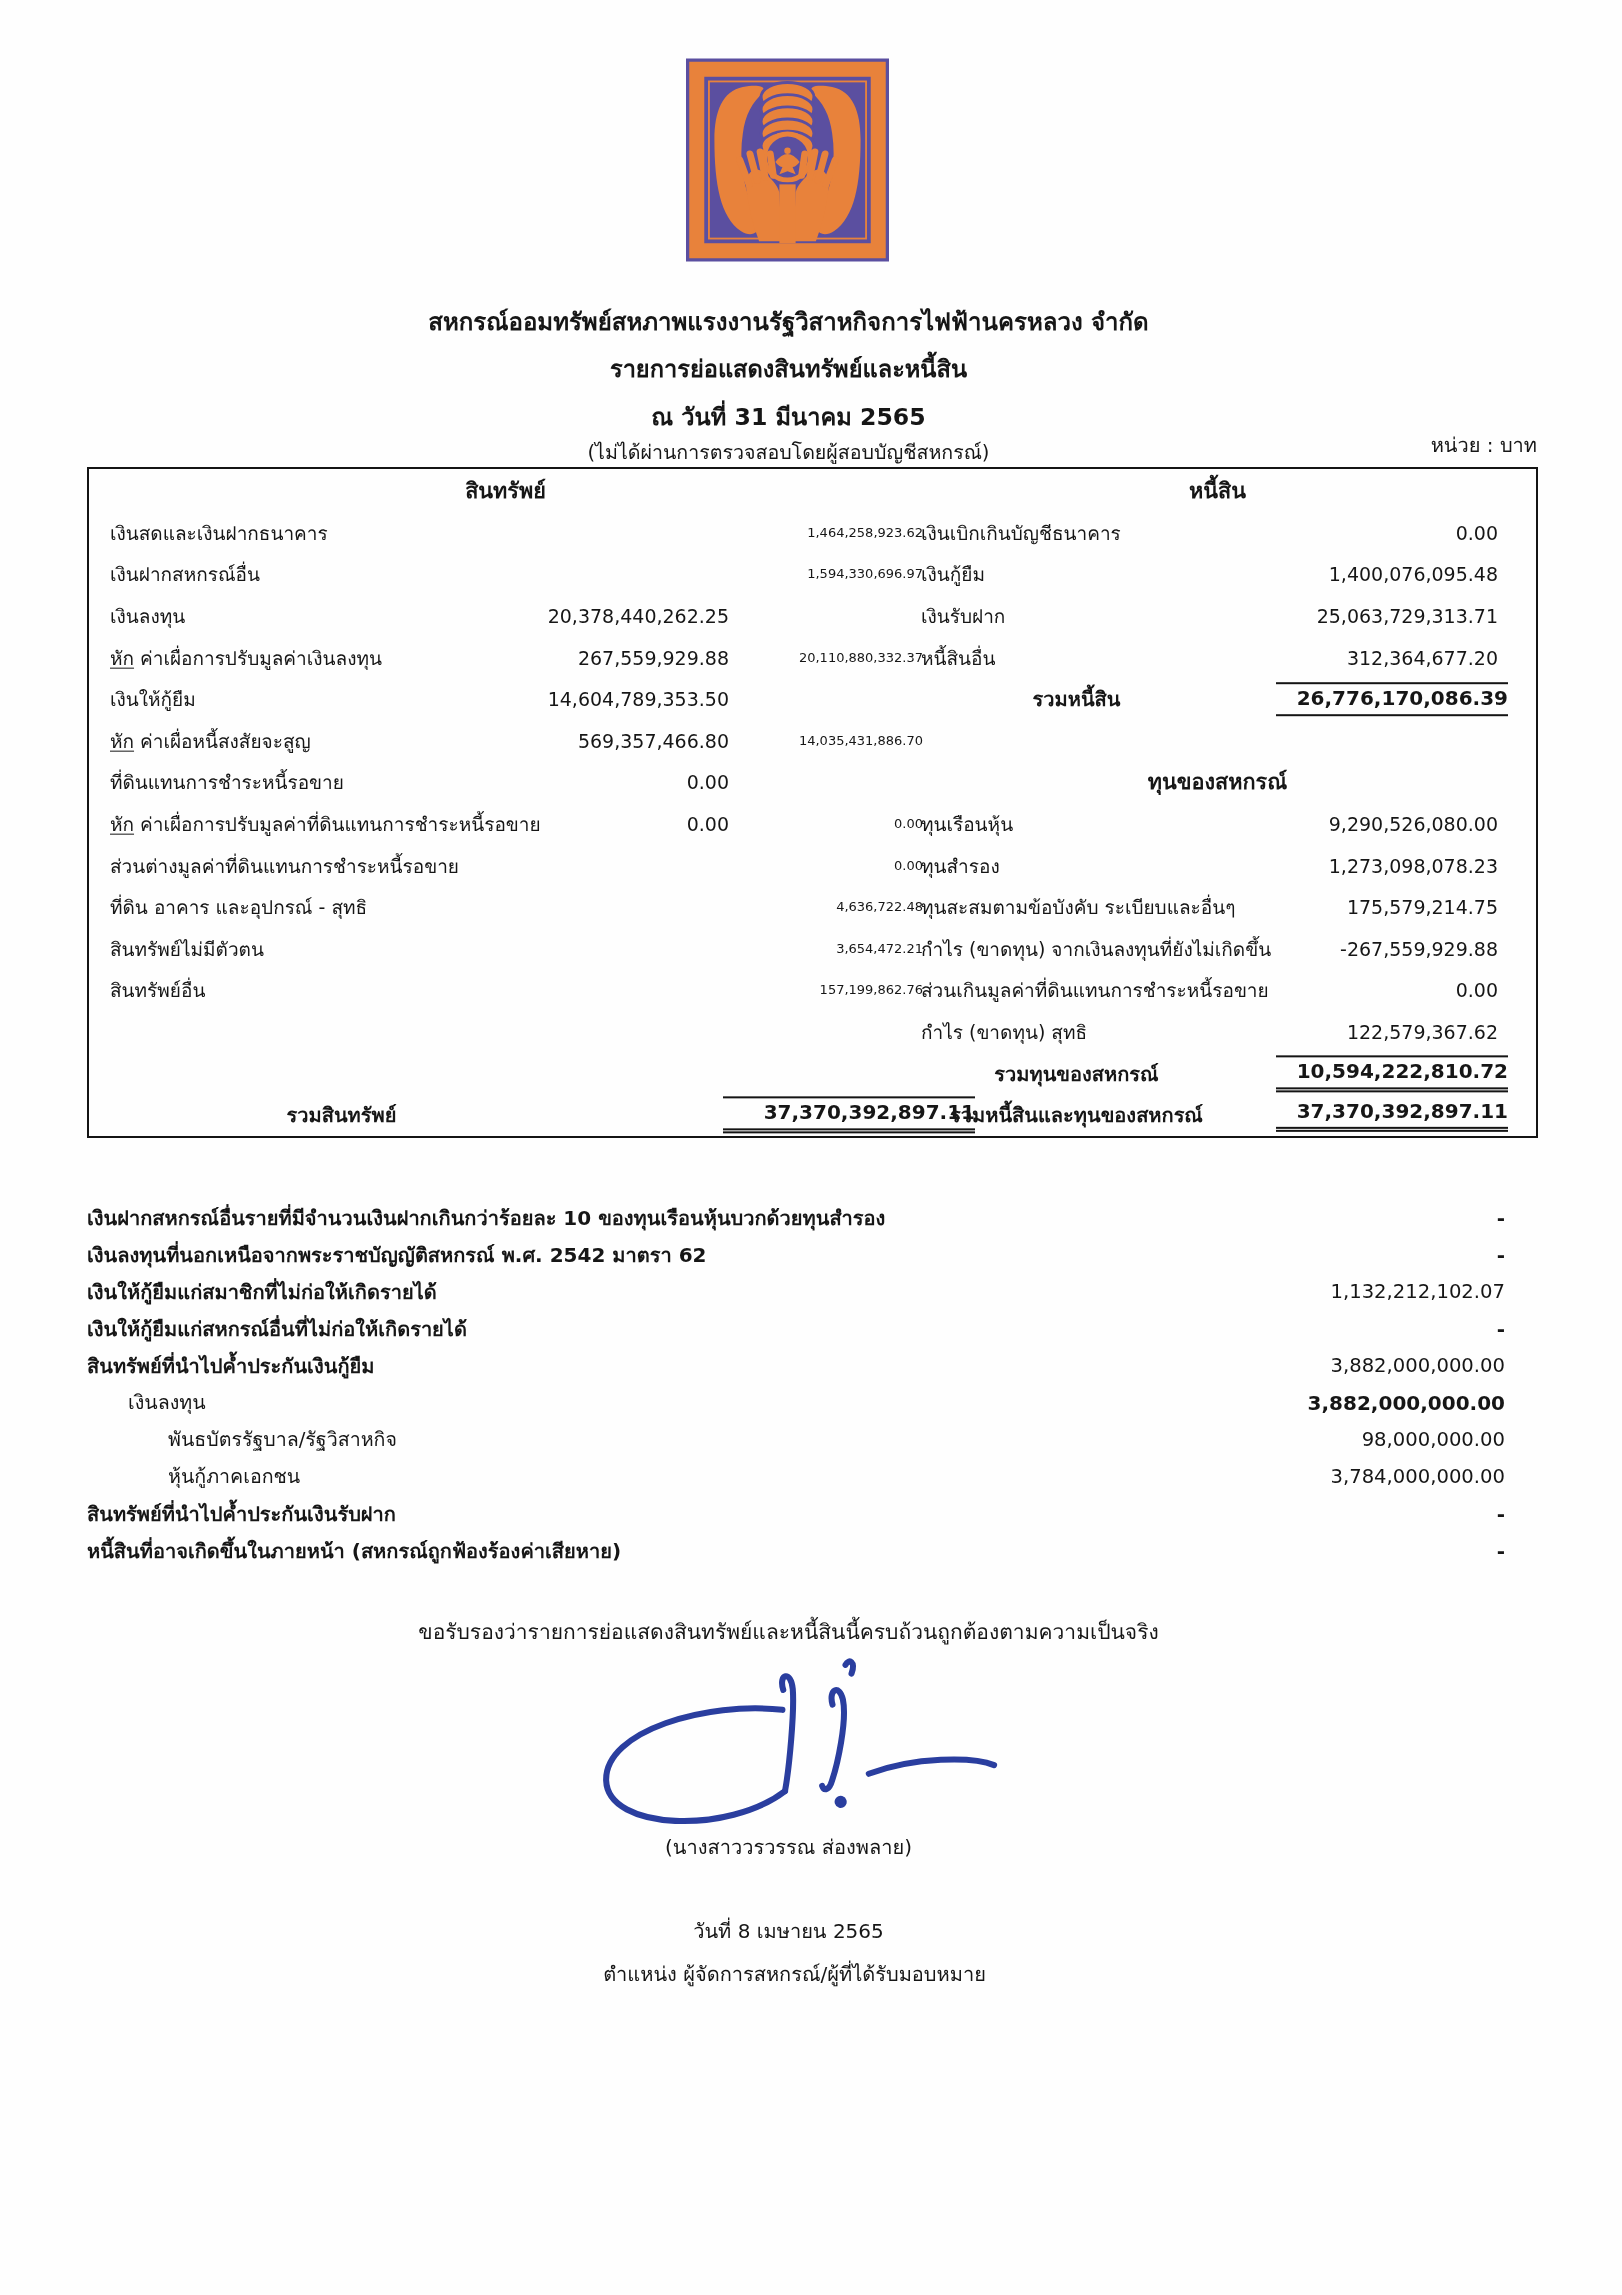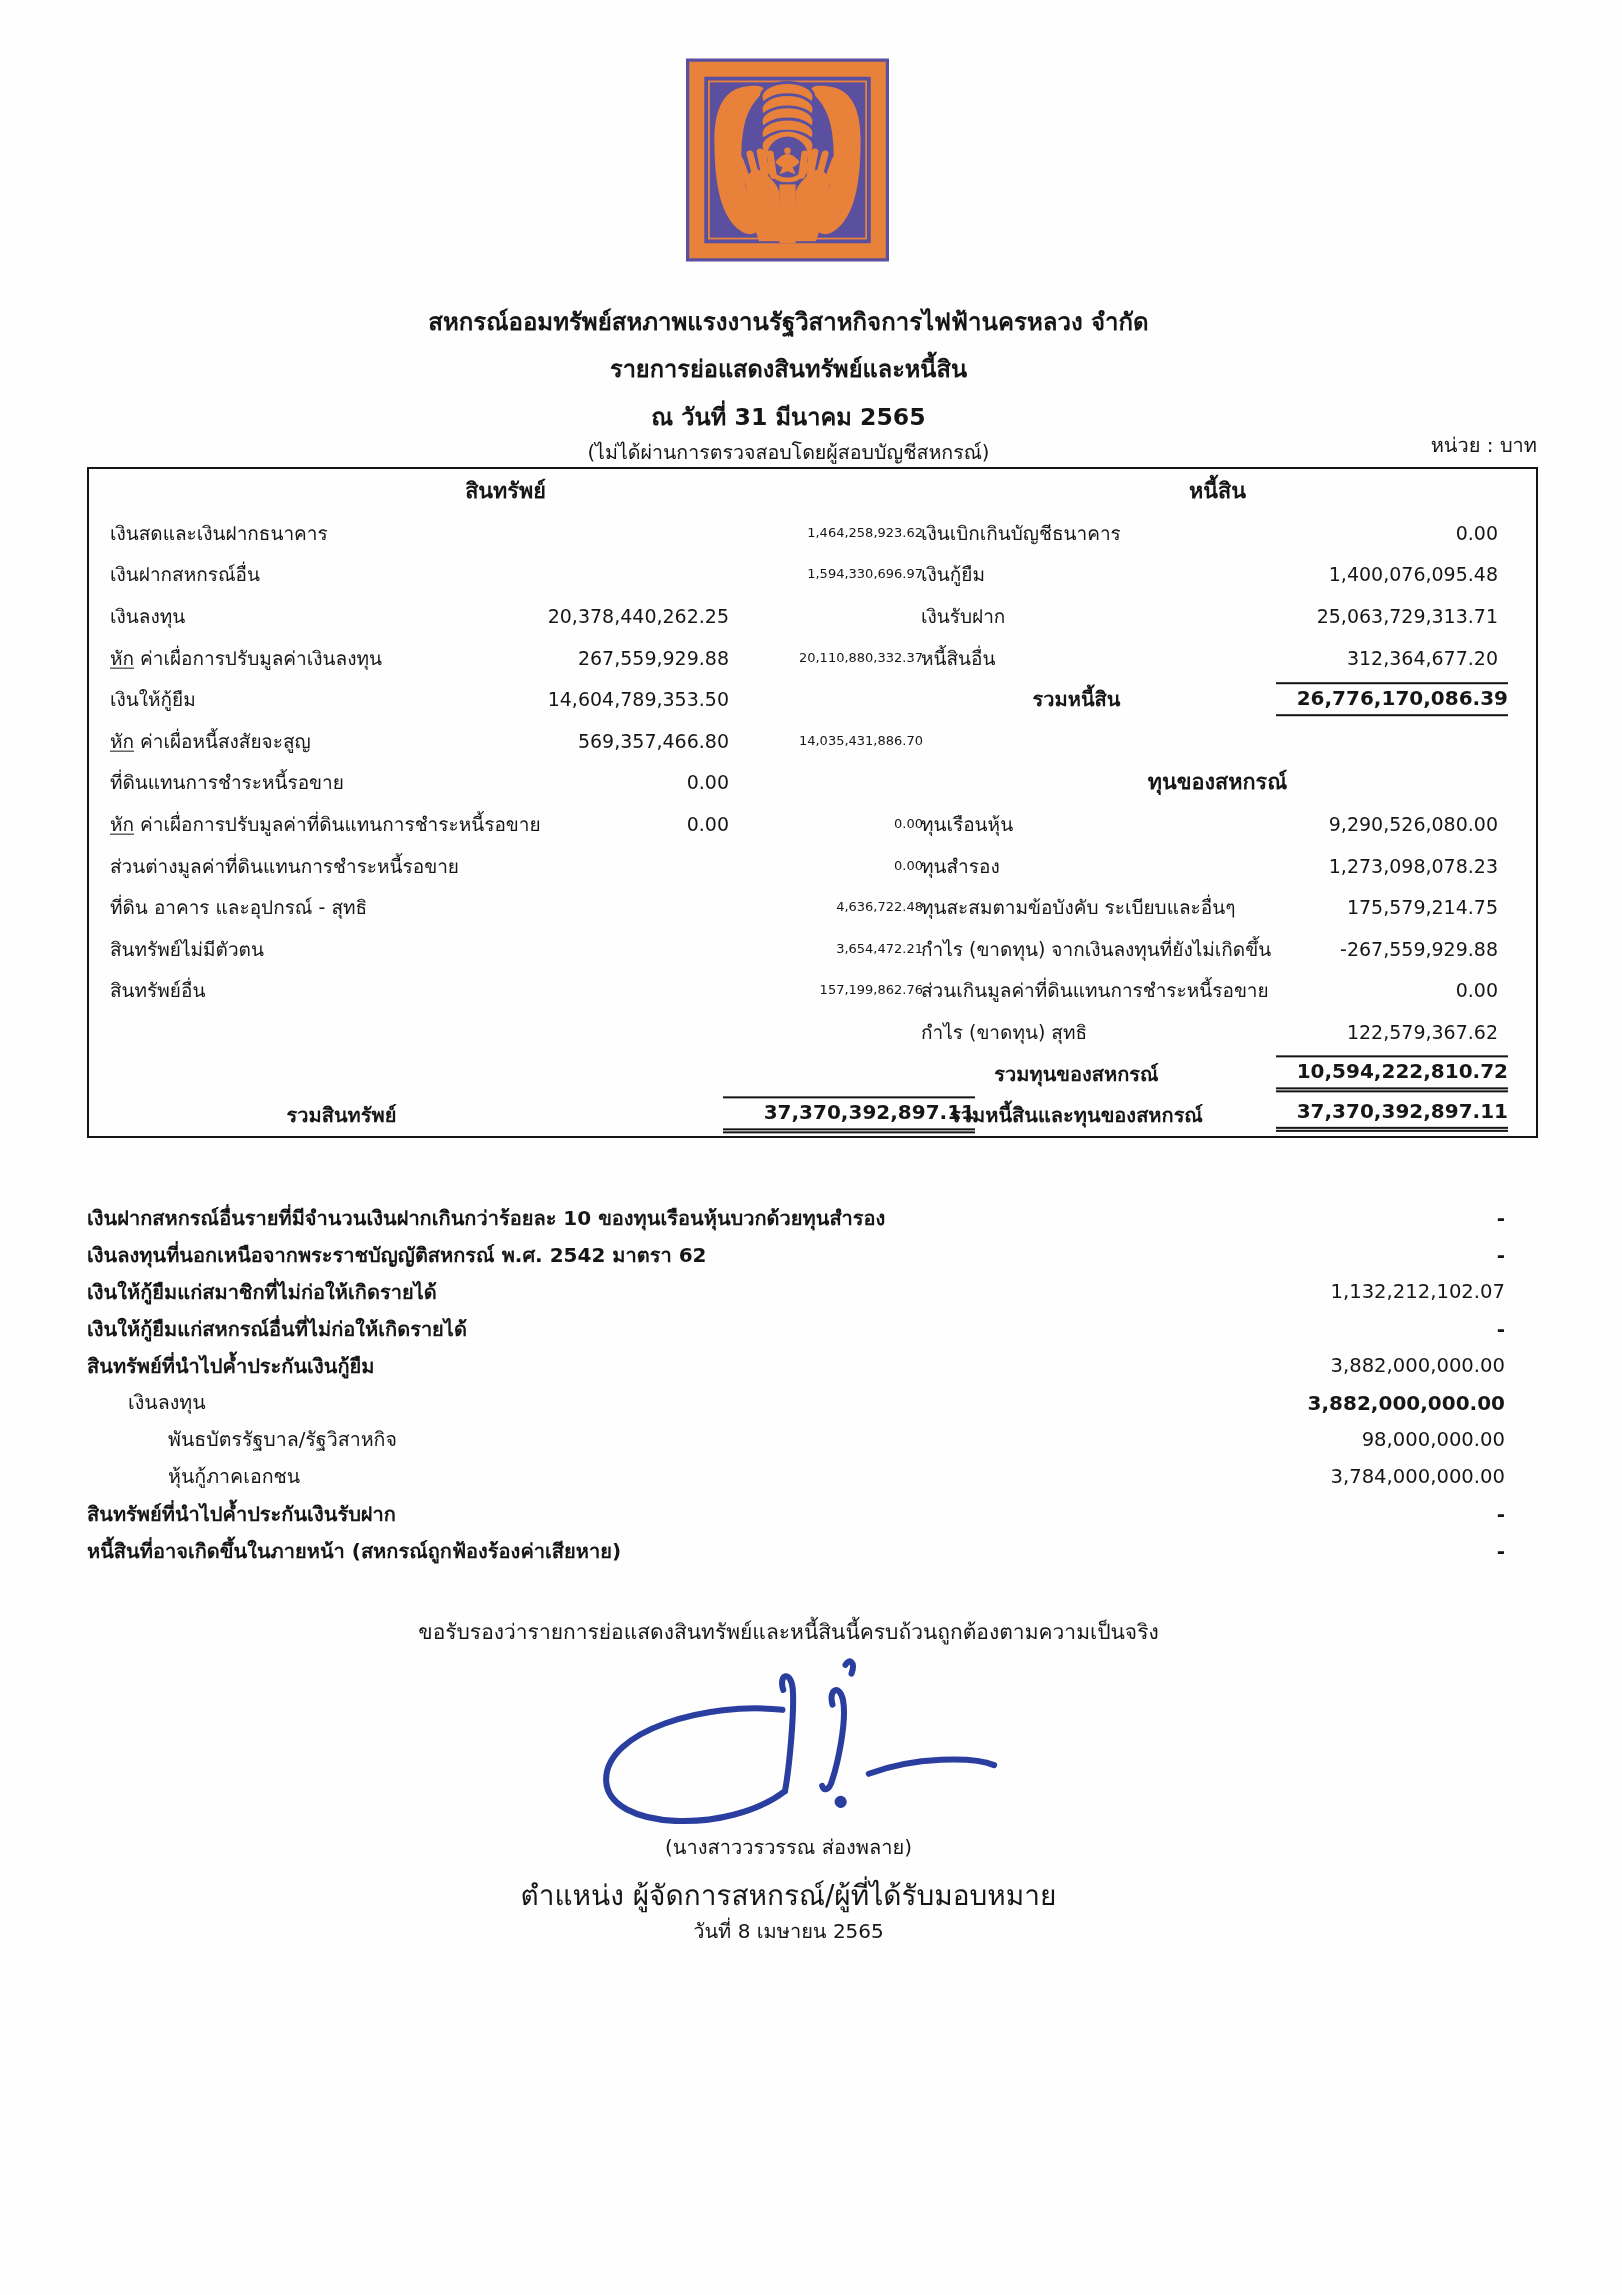--- a/index.html
+++ b/index.html
@@ -56,21 +56,21 @@
   .nlbl.ind1{left:41px;font-weight:normal;font-size:19.6px;}
   .nlbl.ind2{left:81px;font-weight:normal;font-size:19.6px;}
   .namt{left:0;width:1418px;text-align:right;font-size:19.6px;}
   .namt.b{font-weight:bold;font-size:20px;}
 
   
   .cert{position:absolute;left:0;width:1577px;text-align:center;white-space:nowrap;}
   .stmt{top:1615px;font-size:21px;}
   .sig{position:absolute;left:569px;top:1649px;width:432px;height:177px;}
   .sname{top:1831px;font-size:20px;}
-  .spos{top:1873px;font-size:28px;}
+  .spos{top:1958px;font-size:20px;margin-left:6px;}
   .sdate{top:1915px;font-size:20px;}
 </style>
 </head>
 <body>
 
 <div id="page">
 
   <svg class="logo" viewBox="0 0 100 100">
     <rect x="0.8" y="0.8" width="98.4" height="98.4" fill="#e8823b" stroke="#5b4fa0" stroke-width="1.6"></rect>
     <rect x="9" y="9" width="82" height="82" fill="#5b4fa0"></rect>

